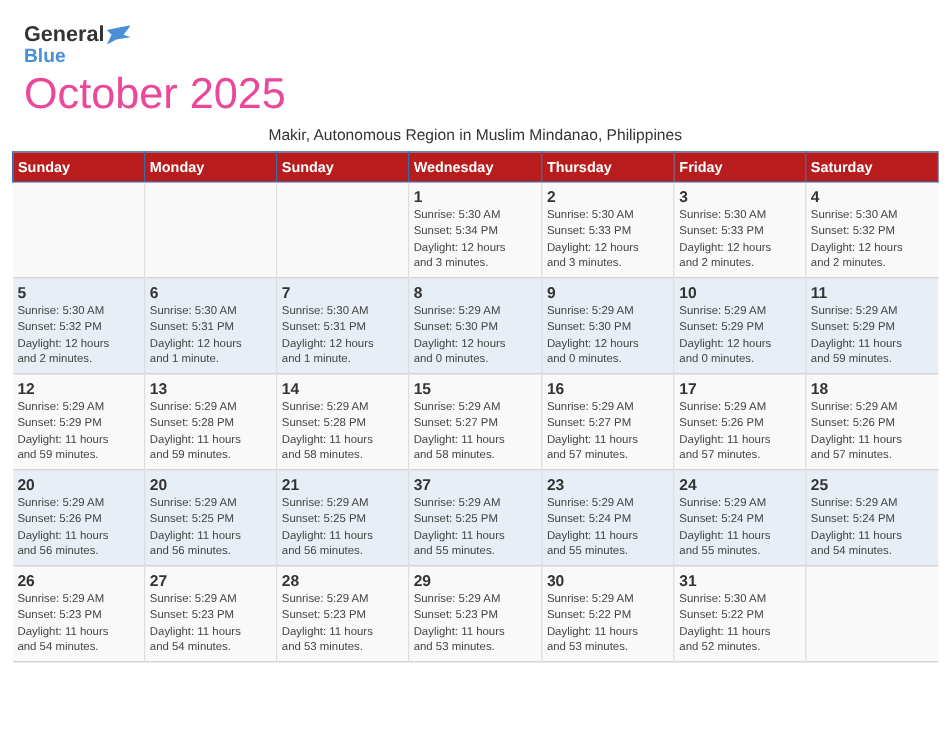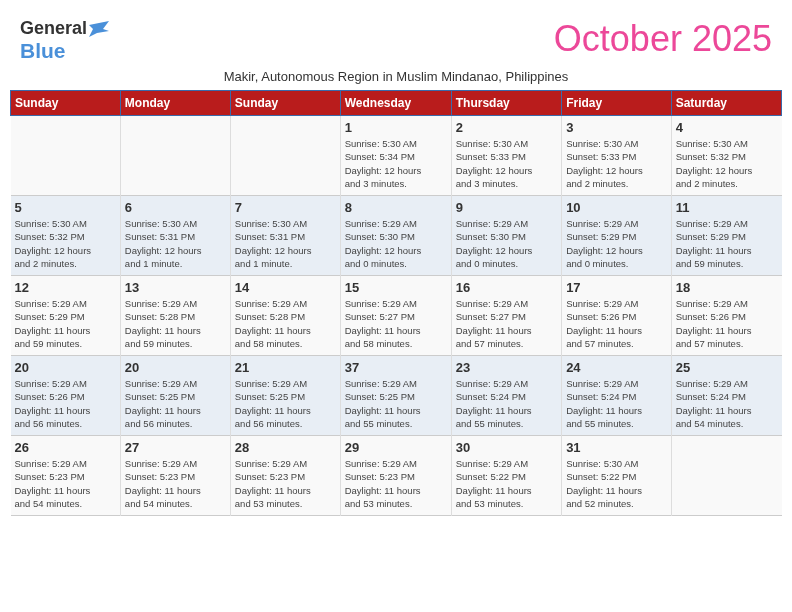--- a/index.html
+++ b/index.html
@@ -6,39 +6,40 @@
     body {
       font-family: Arial, sans-serif;
       background: #fff;
       width: 792px;
       min-height: 612px;
       padding: 10px;
     }
     .header {
       display: flex;
       align-items: flex-start;
-      justify-content: space-between;
+      justify-content: flex-end;
       padding: 8px 10px 4px 10px;
+      flex-direction: column;
     }
     .logo {
       display: flex;
       flex-direction: column;
       align-items: flex-start;
     }
     .logo-text {
       display: flex;
       align-items: center;
     }
     .logo-general {
       font-size: 18px;
       font-weight: bold;
       color: #333;
     }
     .logo-blue {
-      font-size: 21px;
+      font-size: 16px;
       font-weight: bold;
       color: #4a90d9;
     }
     .logo-bird {
       width: 20px;
       height: 16px;
       margin-left: 2px;
     }
     .month-title {
       font-size: 36px;

